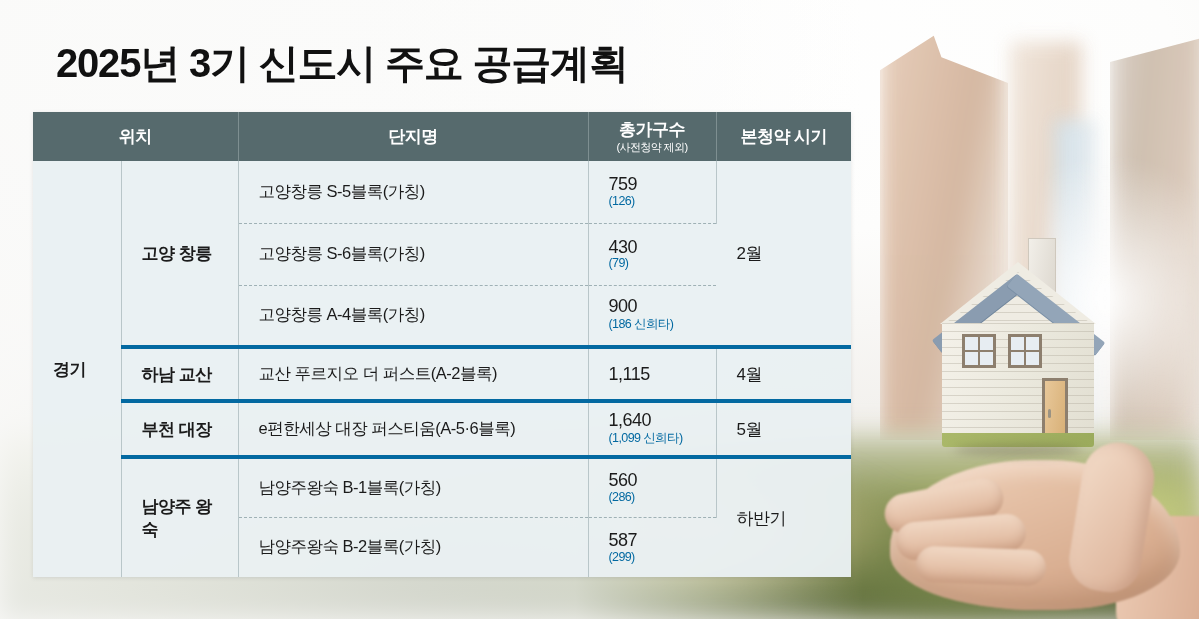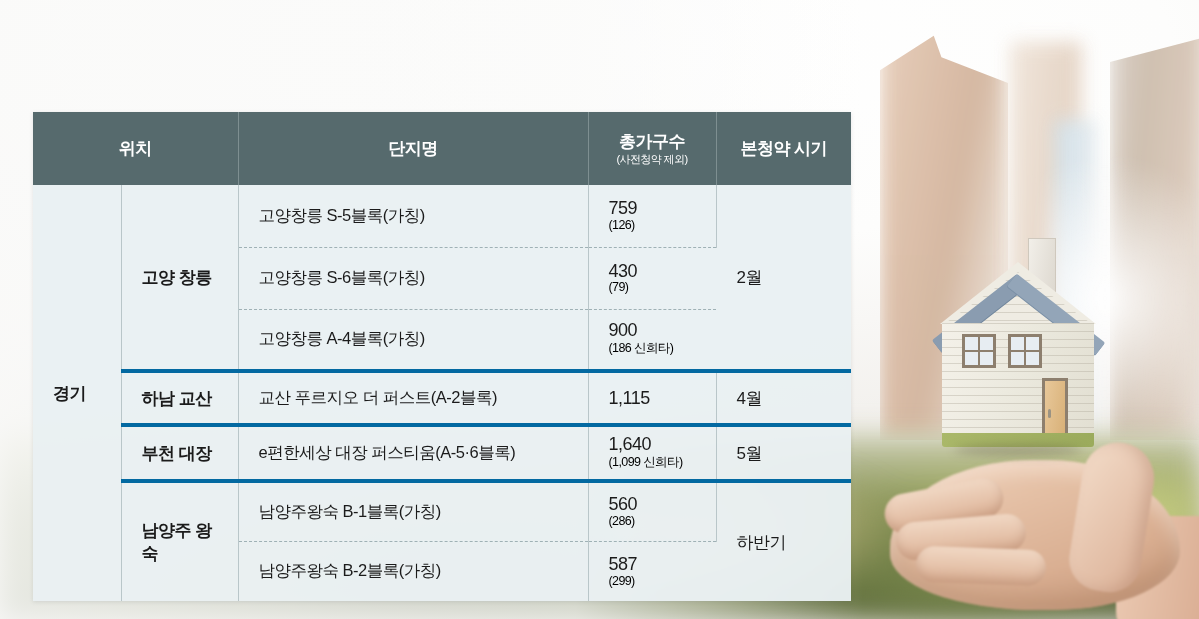--- a/index.html
+++ b/index.html
@@ -127,40 +127,40 @@
     box-shadow:0 1px 4px rgba(70,80,85,.14);
   }
   .table col.c-region{width:88px;}
   .table col.c-area{width:117px;}
   .table col.c-name{width:350px;}
   .table col.c-units{width:128px;}
   .table col.c-time{width:135px;}
 
   thead th{
     background:#566a6d;color:#fff;font-weight:bold;
-    height:41px;padding:16px;text-align:center;vertical-align:middle;
+    height:41px;padding:4px;text-align:center;vertical-align:middle;
     border-right:1px solid #7e8f91;font-size:17px;letter-spacing:-.5px;
   }
   thead th:last-child{border-right:none;}
   thead th .sub{display:block;font-size:11px;font-weight:normal;margin-top:-1px;letter-spacing:-.6px;}
 
   tbody td{
     text-align:left;vertical-align:middle;color:#1b1b1b;
     font-size:16px;letter-spacing:-.5px;padding:0 20px;
     border-right:1px solid #b9c6c9;
     background:rgba(234,240,242,.55);
   }
   tbody td:last-child{border-right:none;}
   tbody tr td{border-bottom:none;}
 
   td.region{font-weight:bold;font-size:17px;margin-top:48px;}
   td.area{font-weight:bold;font-size:17px;}
   td.name{font-size:16.5px;}
   td.units .big{display:block;font-size:18px;line-height:1.05;}
-  td.units .small{display:block;font-size:12.5px;color:#000000;letter-spacing:-.6px;}
+  td.units .small{display:block;font-size:12.5px;color:#0369a1;letter-spacing:-.6px;}
   td.time{font-size:17px;}
 
   
   tr.dashed-top td.sep-dashed{border-top:1px dashed #9fb1b5;}
   tr.solid-top td{border-top:4px solid #0369a1;margin-top:32px;}
 
   .foot{
     position:absolute;left:33px;top:556px;width:818px;
     display:flex;justify-content:space-between;align-items:center;
     font-size:13px;color:#f4f4f2;letter-spacing:-.5px;
@@ -212,20 +212,21 @@
       </div>
     <div class="grass"></div>
     <div class="hshadow"></div>
   </div>
 
   <div class="veil"></div>
 </div>
 
 <div id="content">
 
+  <div class="title">2025년 3기 신도시 주요 공급계획</div>
 
   <table class="table">
     <colgroup>
       <col class="c-region">
         <col class="c-area">
         <col class="c-name">
         <col class="c-units">
         <col class="c-time">
     </colgroup>
     <thead>

